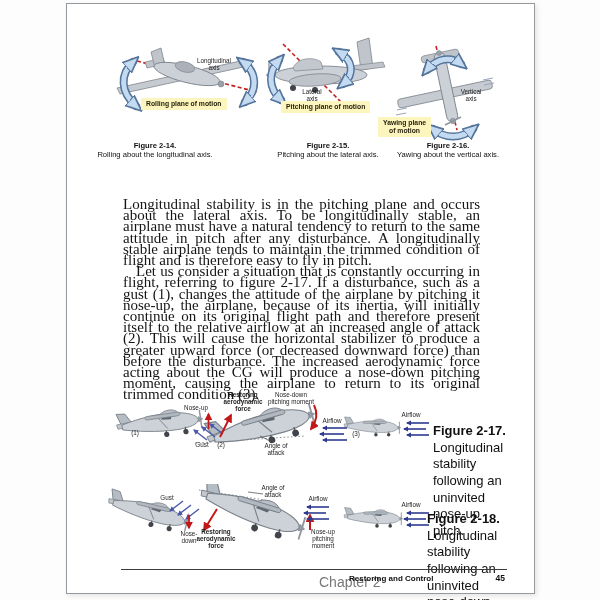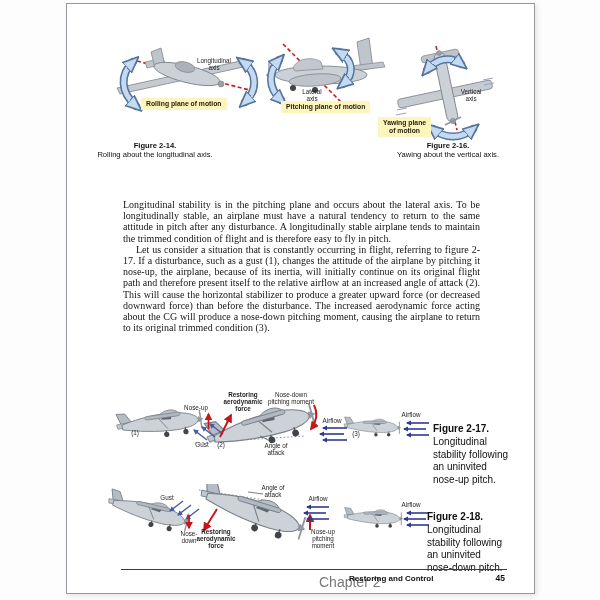--- a/index.html
+++ b/index.html
@@ -8,25 +8,25 @@
   .page{position:absolute;left:66px;top:3px;width:467px;height:589px;background:#ffffff;
         border:1.5px solid #94999d;box-shadow:2px 2px 5px rgba(0,0,0,.10);}
   .abs{position:absolute;}
   .prel{white-space:pre-line;}
   .ylab{position:absolute;background:#fcf5bd;color:#231d0a;font-size:6.8px;font-weight:bold;
         padding:2px 5px;line-height:1.2;text-align:center;}
   .slab{position:absolute;font-size:6.3px;color:#1d1d1d;text-align:center;line-height:1.15;}
   .slab.b{font-weight:bold;}
   .cap{position:absolute;font-size:7.6px;line-height:1.22;color:#101010;text-align:center;}
   .cap .t{font-weight:bold;display:block;}
-  .sidecap{position:absolute;font-size:10px;line-height:1.28;color:#101010;width:80px;text-align:left;}
+  .sidecap{position:absolute;font-size:13px;line-height:1.28;color:#101010;width:80px;text-align:left;}
   .sidecap .t{font-weight:bold;display:block;}
   .heading{position:absolute;left:56px;top:179px;font-size:13.5px;font-weight:bold;color:#1273b6;}
   .bodytext{position:absolute;left:56px;top:195px;width:357px;
-            font-family:"Liberation Serif",serif;font-size:10px;line-height:11.2px;
+            font-family:"Liberation Serif",serif;font-size:15px;line-height:11.2px;
             text-align:justify;color:#151515;}
   .bodytext p{margin:0;}
   .bodytext p.ind{text-indent:13px;}
   .figrow{position:absolute;left:0;width:468px;}
   .figrow svg{position:absolute;left:0;top:0;}
   .rule{position:absolute;left:54px;top:565px;width:386px;height:1.4px;background:#3c3c3c;}
   .f-ch{position:absolute;left:252px;top:570px;font-size:14px;color:#787878;text-align:right;}
   .f-ti{position:absolute;left:282px;top:570px;font-size:8px;font-weight:bold;color:#101010;}
   .f-pg{position:absolute;left:420px;top:569px;width:18px;text-align:right;font-size:8.5px;
         font-weight:bold;color:#101010;}
@@ -110,20 +110,24 @@
         <path d="M16,32 C5,44 5,60 18,72" fill="none" stroke="#c3daf0" stroke-width="5" stroke-linecap="round" marker-start="url(#mcurve)" marker-end="url(#mcurve)"></path>
       </g>
       <g>
         <path d="M76,24 C90,32 92,46 80,56" fill="none" stroke="#54749c" stroke-width="8" stroke-linecap="round"></path>
         <path d="M76,24 C90,32 92,46 80,56" fill="none" stroke="#c3daf0" stroke-width="5" stroke-linecap="round" marker-start="url(#mcurve)" marker-end="url(#mcurve)"></path>
       </g>
     </svg>
     <div class="slab prel" style="left:230px;top:84px;width:30px">Lateral
 axis</div>
     <div class="ylab" style="left:214px;top:97px">Pitching plane of motion</div>
+    <div class="cap" style="left:201px;top:137px;width:120px">
+      <span class="t">Figure 2-15.</span>
+      <span>Pitching about the lateral axis.</span>
+    </div>
 
     <svg class="abs" style="left:328px;top:22px" width="140" height="118" viewBox="0 0 140 118">
       <line x1="41" y1="20" x2="62" y2="104" stroke="#c32020" stroke-width="1.6" stroke-dasharray="4,2.5"></line>
       <rect x="-48" y="-4.5" width="96" height="9" rx="3" transform="translate(50,68) rotate(-12)" fill="#c6cbd1" stroke="#7e858d" stroke-width="0.8"></rect>
       <rect x="-19" y="-3.5" width="38" height="7" rx="3" transform="translate(45,30) rotate(-12)" fill="#bfc4ca" stroke="#7e858d" stroke-width="0.7"></rect>
       <rect x="-5.5" y="-35" width="11" height="70" rx="5" transform="translate(51,61) rotate(-12)" fill="#ccd1d7" stroke="#7e858d" stroke-width="0.9"></rect>
       <circle cx="44" cy="27" r="2.5" fill="#9aa1a9" stroke="#7e858d" stroke-width="0.5"></circle>
       <circle cx="58" cy="95" r="2.8" fill="#9aa1a9" stroke="#7e858d" stroke-width="0.5"></circle>
       <line x1="50" y1="99" x2="66" y2="91" stroke="#8e959d" stroke-width="1.5"></line>
       <line x1="2" y1="84" x2="12" y2="82" stroke="#9aa5bd" stroke-width="1"></line>

